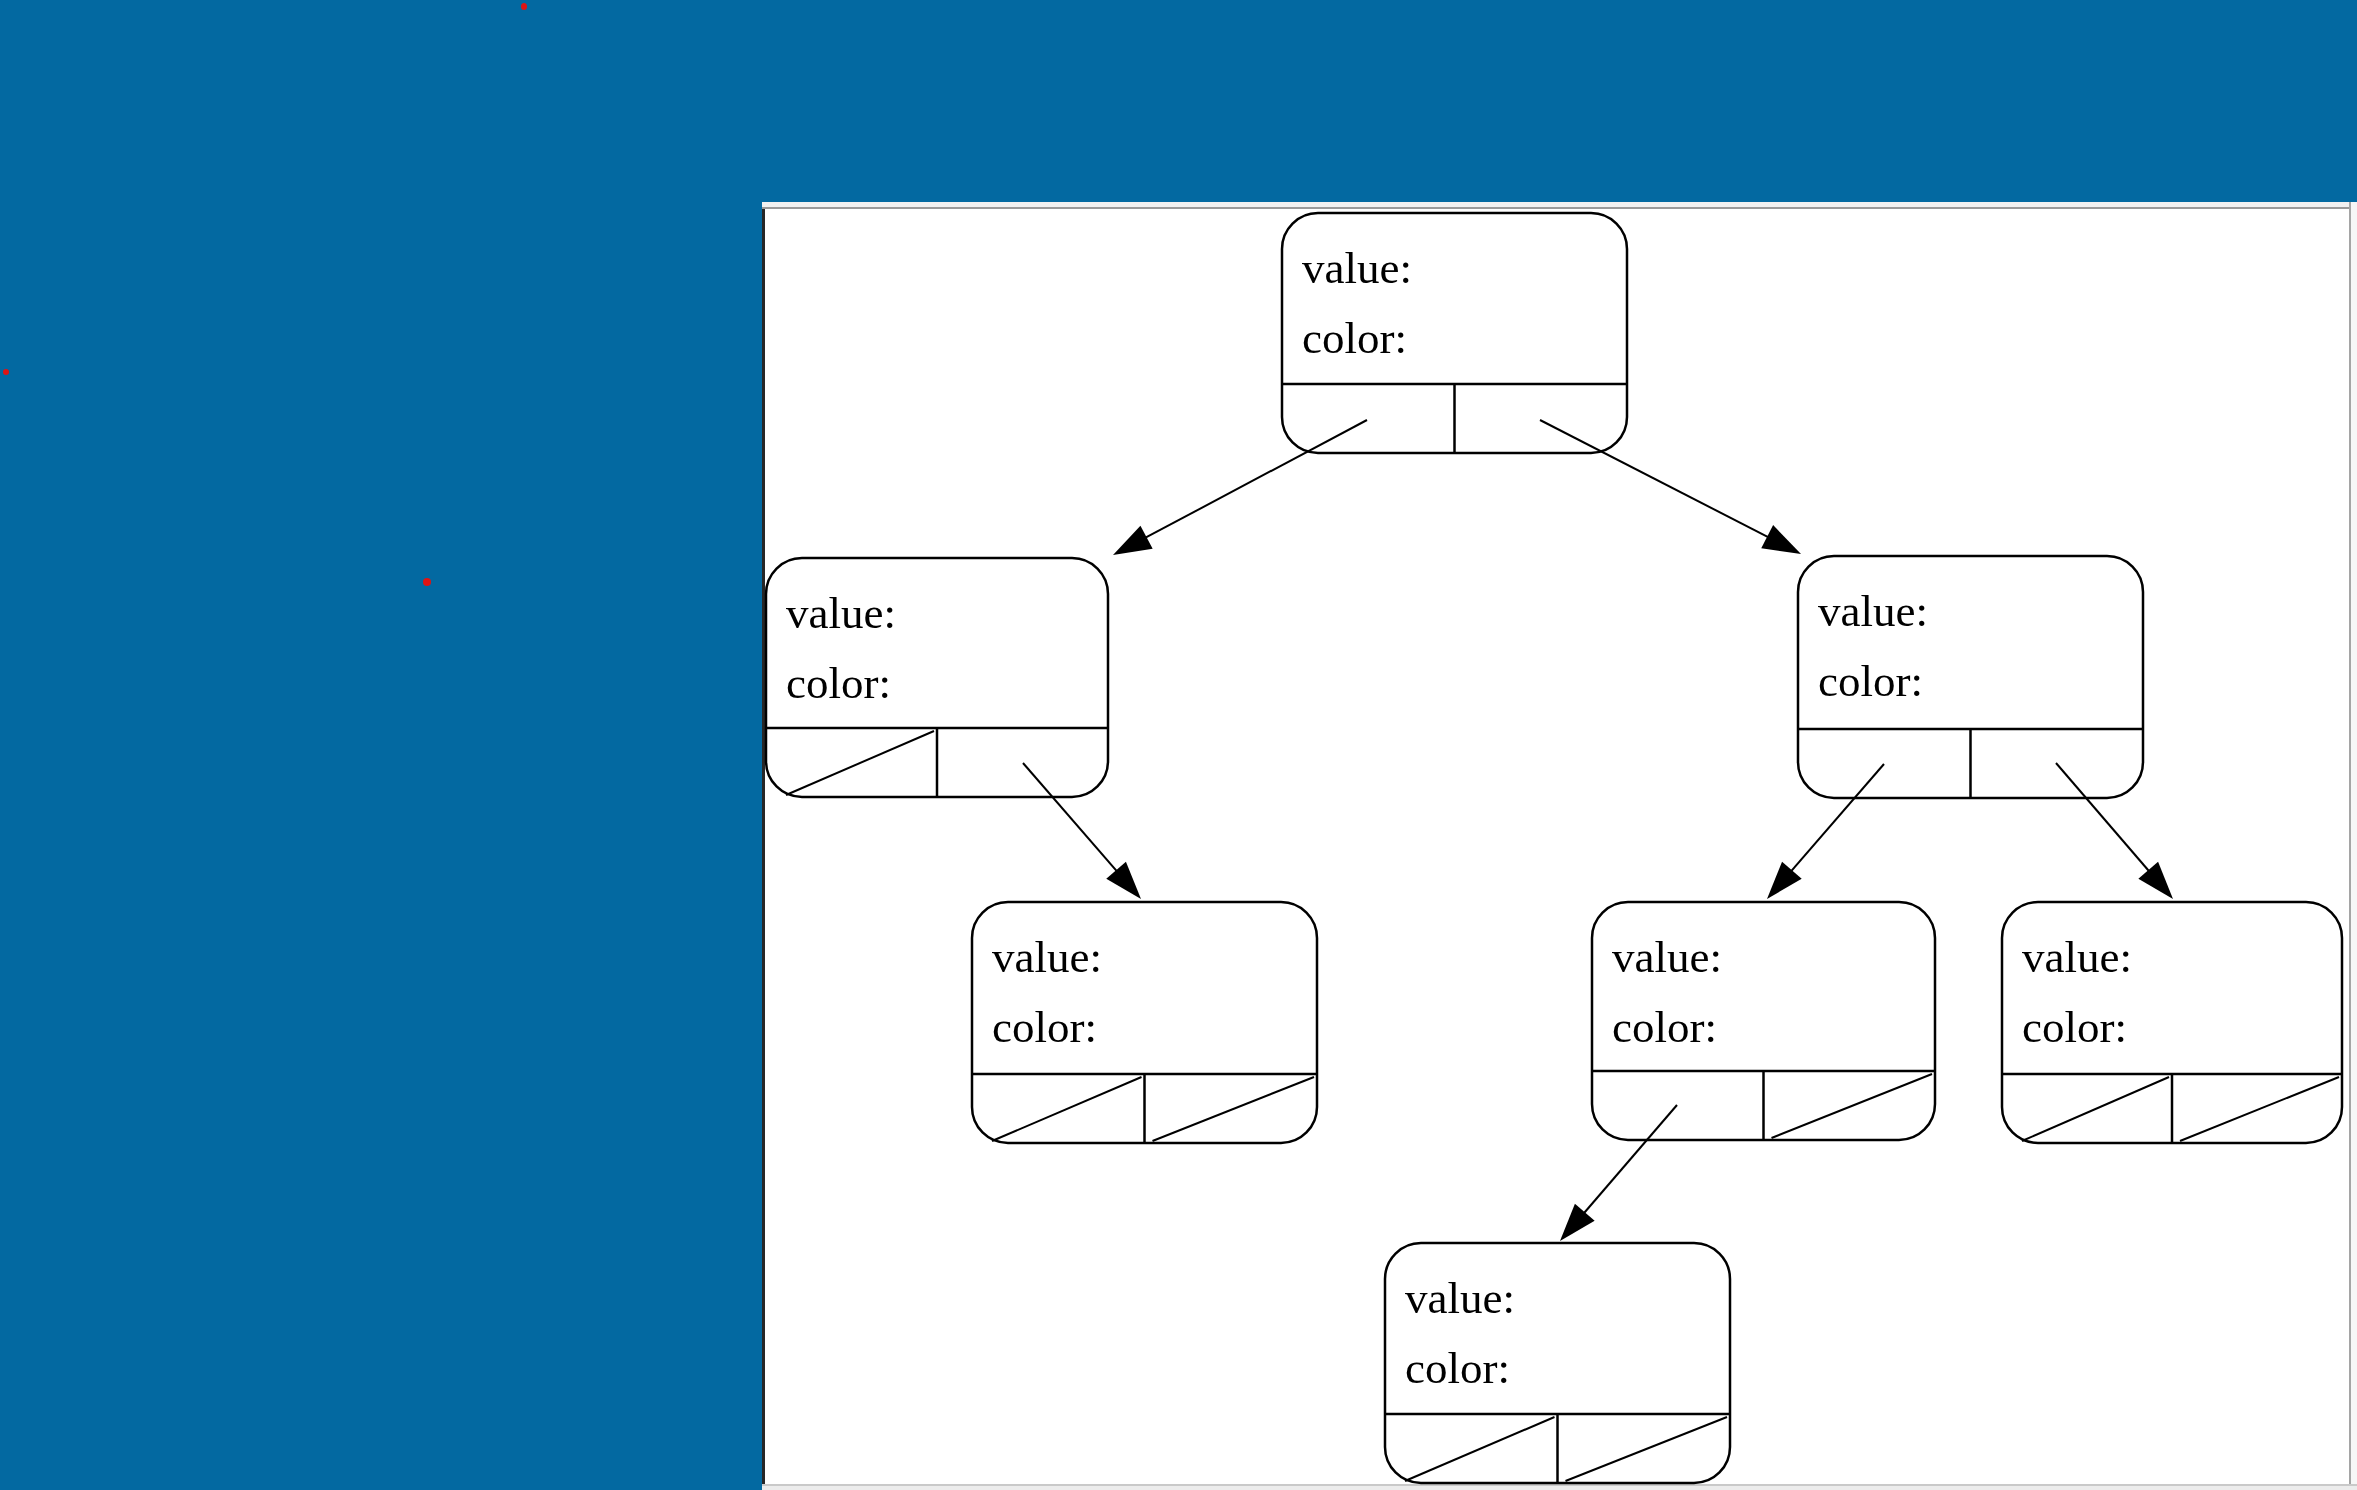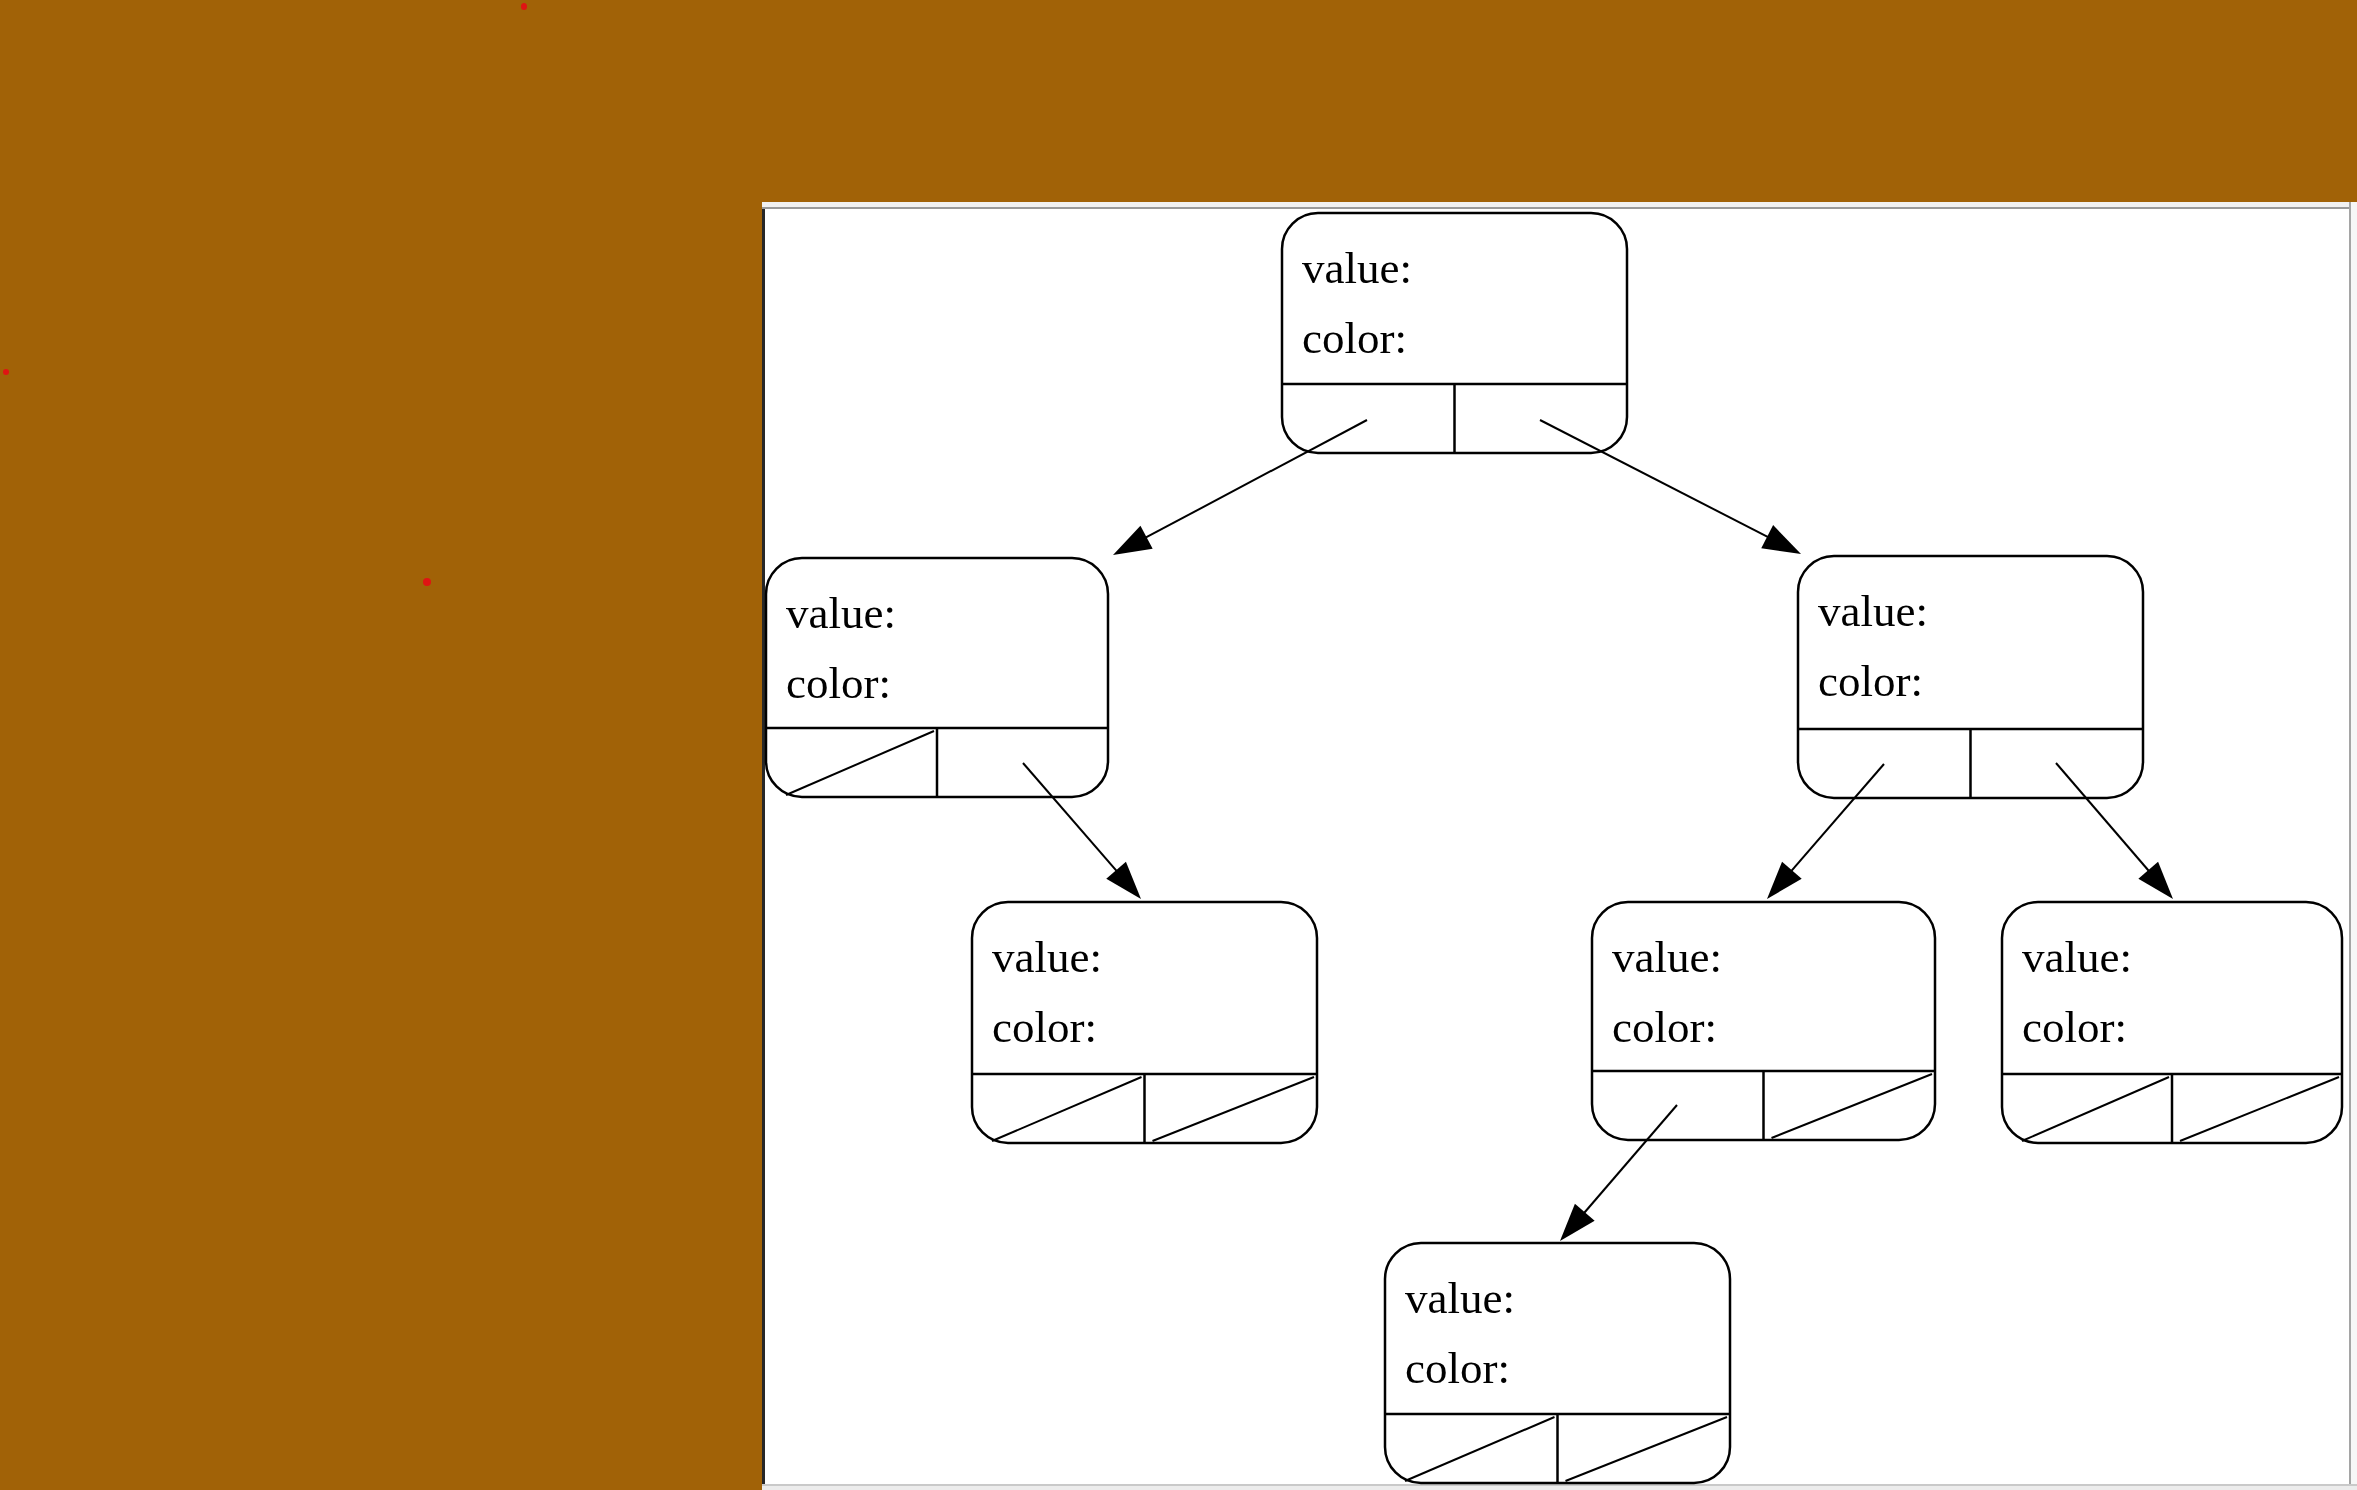--- a/index.html
+++ b/index.html
@@ -15,21 +15,21 @@
   .laser-dot{position:absolute;border-radius:50%;}
   #diagram{position:absolute;left:0;top:0;}
   #diagram text{
     font-family:"Liberation Serif","DejaVu Serif",serif;
     font-size:45px;
   }
 </style>
 </head>
 <body style="background: rgb(0, 0, 0);">
 
-<div id="canvas" style="background: #a16207;">
+<div id="canvas" style="background: #0369a1;">
   <div class="page" id="document-page" style="left: 762px; top: 202px; width: 1592px; height: 1288px; background: rgb(255, 255, 255); border-left: 3px solid rgb(39, 39, 39);"></div>
   <div class="edge-strip" id="page-top-edge" style="left: 762px; top: 202px; width: 1595px; height: 5px; background: rgb(241, 241, 241); border-bottom: 2px solid rgb(154, 154, 154);"></div>
   <div class="edge-strip" id="page-right-edge" style="left: 2349px; top: 202px; width: 6px; height: 1288px; background: rgb(247, 247, 247); border-left: 2px solid rgb(165, 165, 165);"></div>
   <div class="edge-strip" id="page-bottom-edge" style="left: 762px; top: 1484px; width: 1595px; height: 4px; background: rgb(236, 236, 236); border-top: 2px solid rgb(201, 201, 201);"></div>
   <svg id="diagram" width="2357" height="1490" viewBox="0 0 2357 1490">
       <g>
         <rect x="1282" y="213" width="345" height="240" rx="36" ry="36" fill="#ffffff" stroke="#000000" stroke-width="2.5"></rect>
         <line x1="1282" y1="384" x2="1627" y2="384" stroke="#000000" stroke-width="2.5"></line>
         <line x1="1454.5" y1="384" x2="1454.5" y2="453" stroke="#000000" stroke-width="2.5"></line>
         <text x="1302" y="283" fill="#000000">value:</text>

